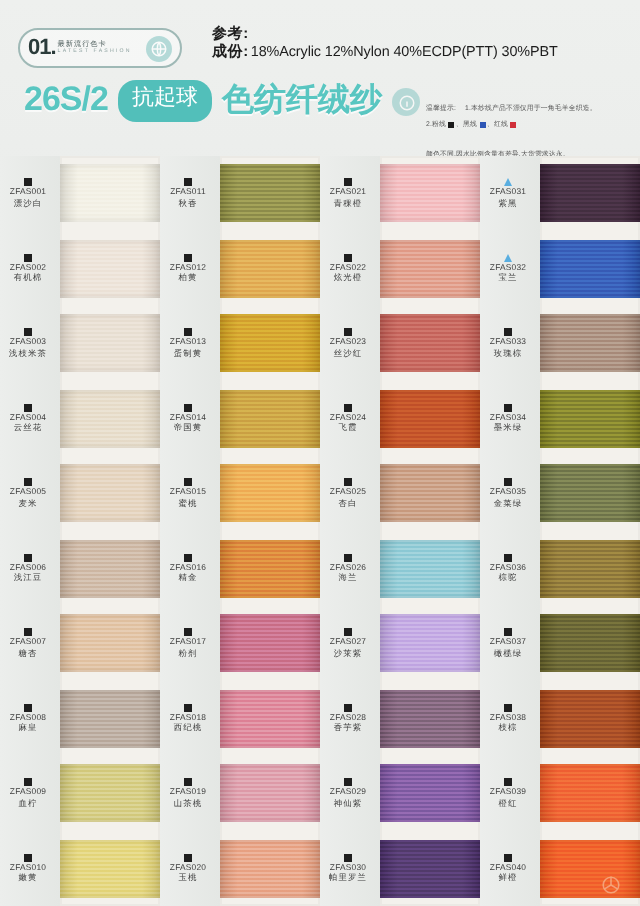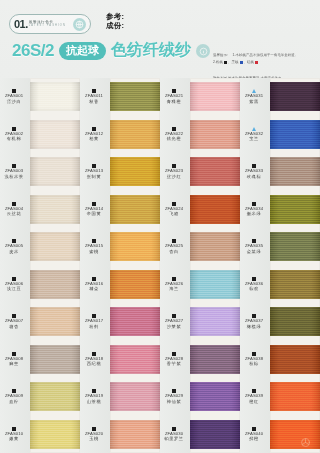--- a/index.html
+++ b/index.html
@@ -25,24 +25,24 @@
   .badge-cn{font-size:3.6px;color:#4a5a59;letter-spacing:.5px;line-height:1.1;}
   .badge-en{font-size:2.6px;color:#8fa3a1;letter-spacing:1.1px;line-height:1.1;}
   .badge-ico{width:13px;height:13px;border-radius:50%;background:#7fc3c0;opacity:.55;
     display:flex;align-items:center;justify-content:center;color:#fff;font-size:7px;}
 
   .compo{position:absolute;left:106px;top:12px;width:212px;}
   .compo-row{display:flex;align-items:baseline;white-space:nowrap;line-height:1.25;}
   .compo-key{font-size:7.5px;font-weight:700;color:#1d1d1d;letter-spacing:.3px;}
   .compo-val{font-size:7.2px;color:#1d1d1d;letter-spacing:-.05px;margin-left:1px;}
 
-  .title{position:absolute;left:12px;top:40px;display:flex;align-items:center;}
+  .title{position:absolute;left:12px;top:40px;display:flex;}
   .t-size{font-size:17px;font-weight:700;color:#59c6c1;letter-spacing:-.5px;
     text-shadow:0 1px 0 rgba(255,255,255,.7);}
-  .t-pill{margin:0 5px;background:#52bfba;color:#fff;font-size:11px;font-weight:700;
+  .t-pill{margin:0 5px;background:#52bfba;color:#fff;font-size:11px;font-weight:400;
     border-radius:9px;padding:1px 7px 2px;letter-spacing:0;}
   .t-name{font-size:16px;font-weight:700;color:#59c6c1;letter-spacing:0;
     text-shadow:0 1px 0 rgba(255,255,255,.7);}
 
   .notes{position:absolute;right:6px;top:42px;width:118px;display:flex;}
   .notes-ico{width:14px;height:14px;border-radius:50%;background:#7fc3c0;opacity:.5;
     flex:0 0 14px;margin-right:3px;margin-top:2px;color:#fff;font-size:8px;
     display:flex;align-items:center;justify-content:center;}
   .notes-body{flex:1;}
   .notes-t{font-size:3.4px;color:#555;line-height:1.45;letter-spacing:.1px;}
@@ -102,20 +102,21 @@
         </svg>
       </span>
     </div>
 
     <div class="compo">
       <div class="compo-row">
         <span class="compo-key">参考:</span>
       </div>
       <div class="compo-row">
         <span class="compo-key">成份:</span>
+        <span class="compo-val">18%Acrylic 12%Nylon 40%ECDP(PTT) 30%PBT</span>
       </div>
     </div>
 
     <div class="title">
       <span class="t-size">26S/2</span>
       <span class="t-pill">抗起球</span>
       <span class="t-name">色纺纤绒纱</span>
     </div>
 
     <div class="notes">

